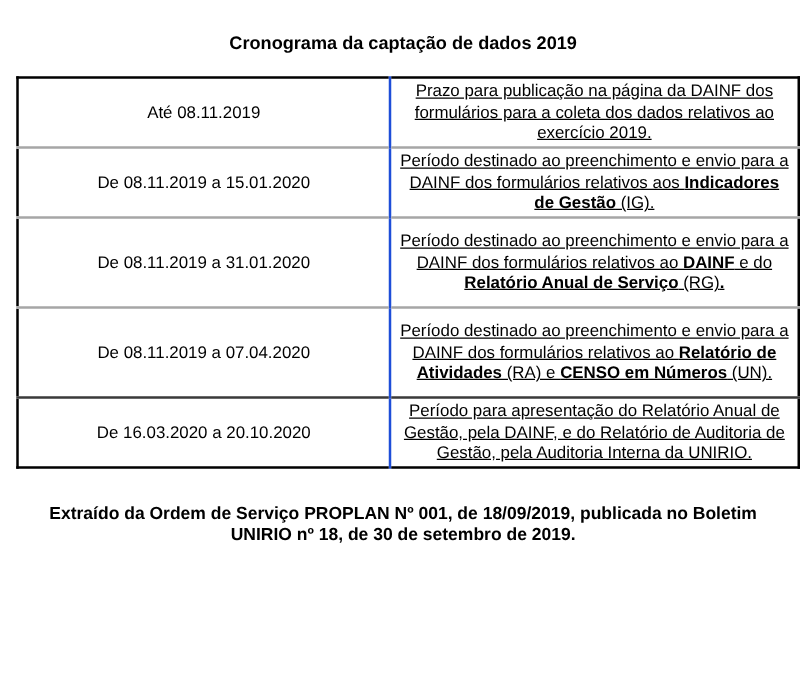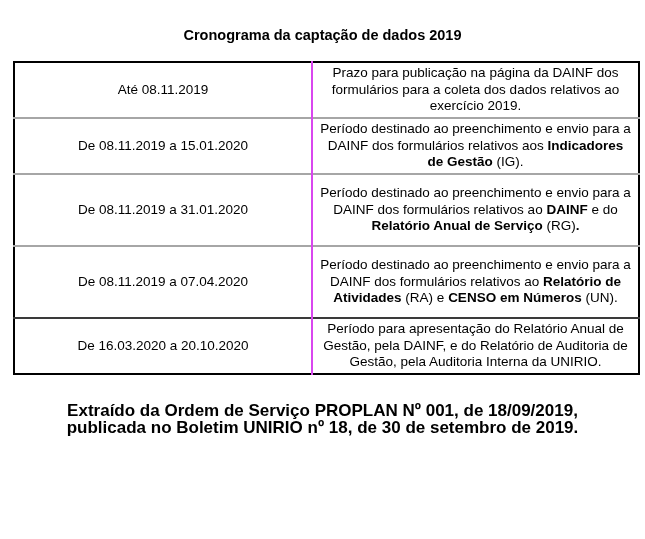--- a/index.html
+++ b/index.html
@@ -28,40 +28,40 @@
     border: 2px solid #000;
   }
   table.schedule td {
     text-align: center;
     vertical-align: middle;
     font-size: 13.5px;
     line-height: 16.5px;
     padding: 2px 5px;
     overflow: hidden;
   }
-  td.period { width: 286px; border-right: 2px solid #d946ef; }
-  td.desc   { width: 315px; }
+  td.period { width: 286px; border-right: 2px solid #1d4ed8; }
+  td.desc   { width: 315px; text-decoration: underline; }
 
   
   tr + tr td { border-top: 2px solid #a6a6a6; }
   tr:last-child td { border-top: 2px solid #3a3a3a; }
 
   tr:nth-child(1) { height: 56px; }
   tr:nth-child(2) { height: 56px; }
   tr:nth-child(3) { height: 72px; }
   tr:nth-child(4) { height: 72px; }
   tr:nth-child(5) { height: 54px; }
   tr:nth-child(6) { height: 63px; }
   tr:nth-child(7) { height: 33px; }
 
   .doc-footer {
     margin: 27px auto 0 auto;
     max-width: 582px;
     text-align: center;
-    font-size: 17px;
+    font-size: 14px;
     font-weight: bold;
     line-height: 17px;
   }
 </style>
 </head>
 <body>
 
 <div class="page">
 
   <h1 class="doc-title">Cronograma da captação de dados 2019</h1>

